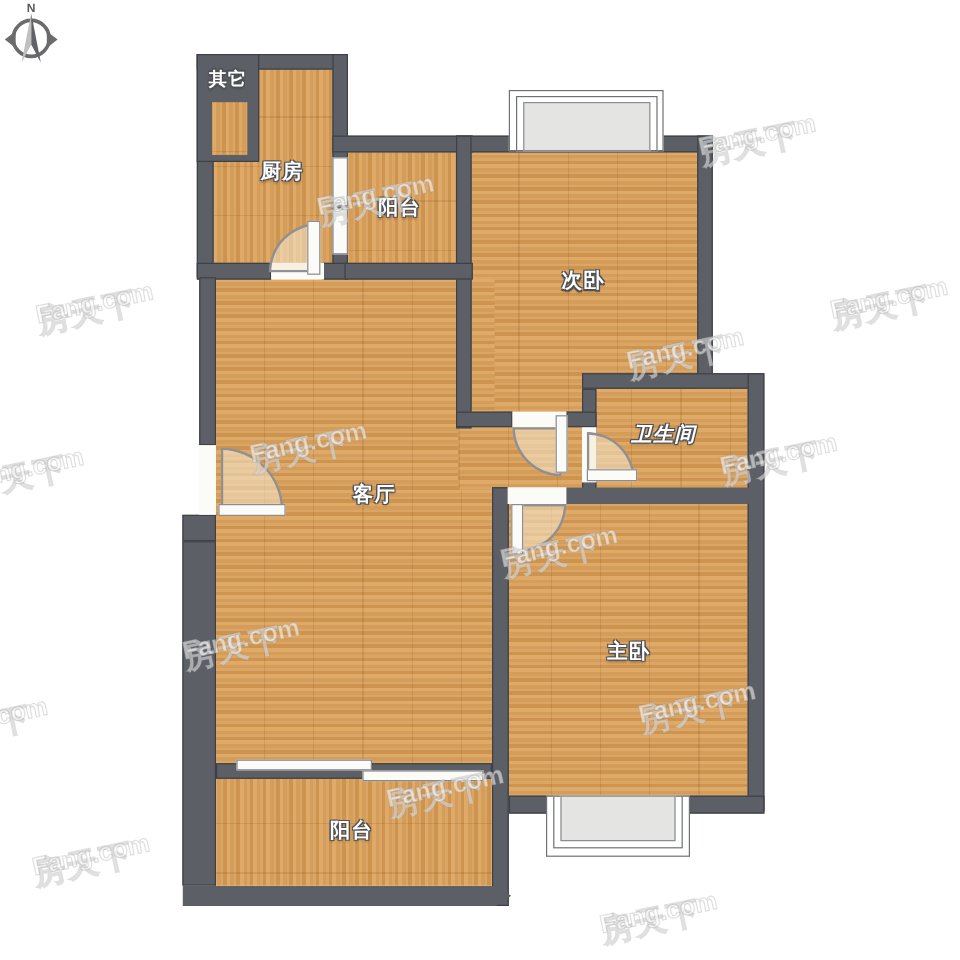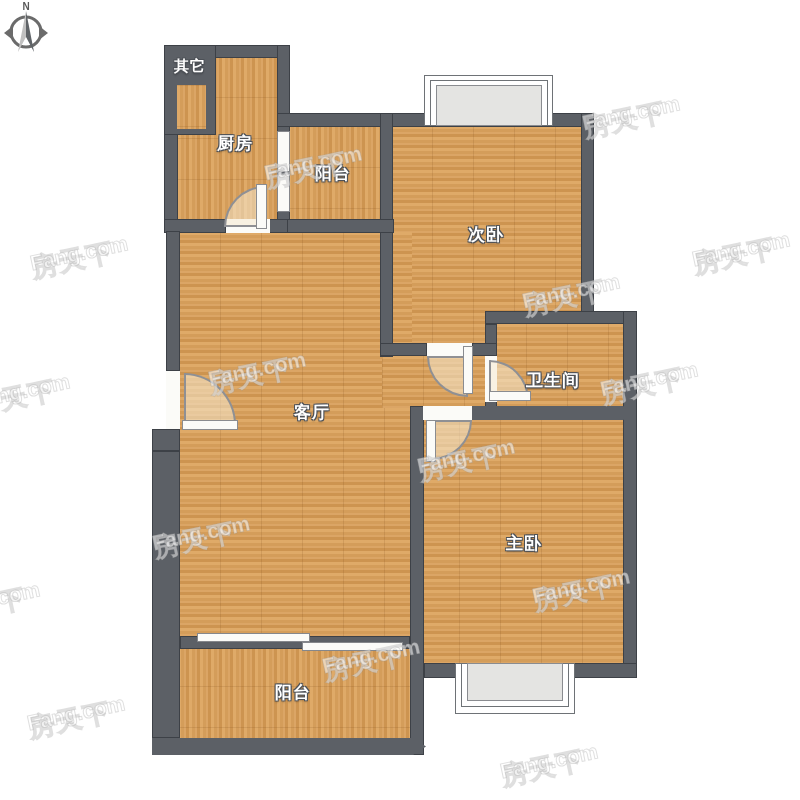--- a/index.html
+++ b/index.html
@@ -119,21 +119,21 @@
   <div class="arc br" style="left:432px;top:420px;width:40px;height:40px;"></div>
   <div class="leaf" style="left:426px;top:420px;width:10px;height:42px;"></div>
 
   <div class="arc tr" style="left:184px;top:373px;width:52px;height:52px;"></div>
   <div class="leaf" style="left:182px;top:420px;width:56px;height:10px;"></div>
 
   <div class="lab small" style="left:190px;top:66px;">其它</div>
   <div class="lab" style="left:235px;top:143px;">厨房</div>
   <div class="lab" style="left:333px;top:173px;">阳台</div>
   <div class="lab" style="left:486px;top:234px;">次卧</div>
-  <div class="lab" style="left:553px;top:380px;">卫生间</div>
+  <div class="lab" style="left:553px;top:362px;font-style:italic;">卫生间</div>
   <div class="lab" style="left:312px;top:412px;text-align:center;">客厅</div>
   <div class="lab" style="left:524px;top:543px;">主卧</div>
   <div class="lab" style="left:293px;top:692px;">阳台</div>
 
   <div class="wm" style="left:-60px;top:598px;">
       <span class="cjk">房天下</span>
       <span class="lat">Fang.com</span>
     </div>
   <div class="wm" style="left:25px;top:712px;">
       <span class="cjk">房天下</span>

